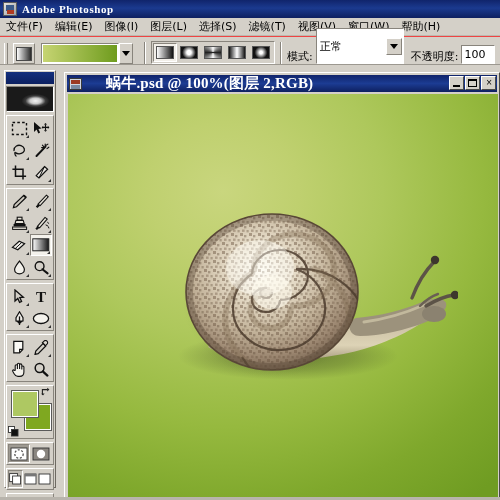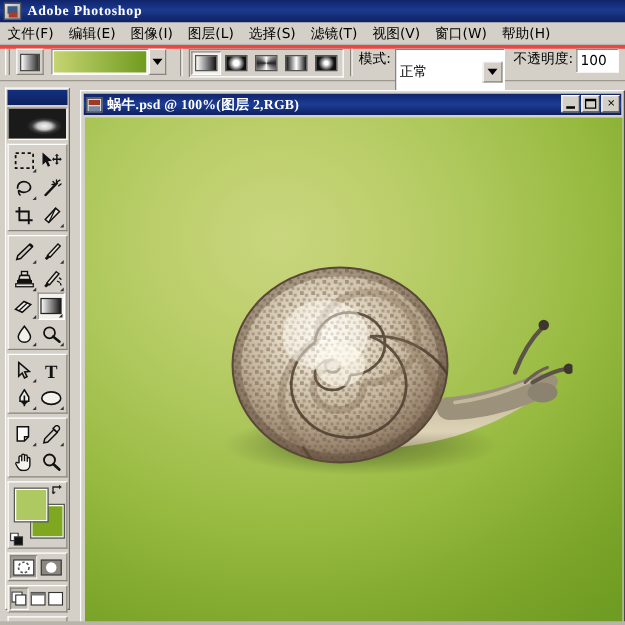--- a/index.html
+++ b/index.html
@@ -68,23 +68,23 @@
     white-space: nowrap;
     font-family: "DejaVu Sans", sans-serif;
     cursor: default;
   }
 
   
   #optionsbar {
     position: absolute; left: 0; top: 36px;
     width: 500px; height: 29px;
     background: #d4d0c8;
-    border-top: 3px solid #ef4444;
+    border-top: 1px solid #ef4444;
     border-bottom: 1px solid #9c9890;
-    display: flex; align-items: flex-start;
+    display: flex; align-items: flex-end;
     padding-left: 4px;
   }
   .ob-grip {
     width: 4px; height: 21px;
     border-left: 1px solid #ffffff;
     border-right: 1px solid #88847c;
     margin-right: 5px;
     flex: 0 0 auto;
   }
   .raised {
@@ -332,23 +332,23 @@
   }
   #doc-icon::before {
     content: ""; position: absolute; left: 1px; top: 1px;
     width: 9px; height: 4px; background: #9c3a22;
   }
   #doc-icon::after {
     content: ""; position: absolute; left: 1px; top: 6px;
     width: 9px; height: 4px; background: #7a8aa0;
   }
   #doc-title-text {
-    color: #ffffff; font-size: 11px; font-weight: bold;
+    color: #ffffff; font-size: 15px; font-weight: bold;
     font-family: "Liberation Serif", serif;
-    white-space: nowrap; letter-spacing: 0.2px;
+    white-space: nowrap; letter-spacing: 0.2px; margin-left: 20px;
   }
   #doc-btns {
     position: absolute; right: 1px; top: 1px;
     display: flex; gap: 1px;
   }
   .win-btn {
     width: 15px; height: 14px;
     background: #d4d0c8;
     border: 1px solid;
     border-color: #ffffff #4a4a4a #4a4a4a #ffffff;

